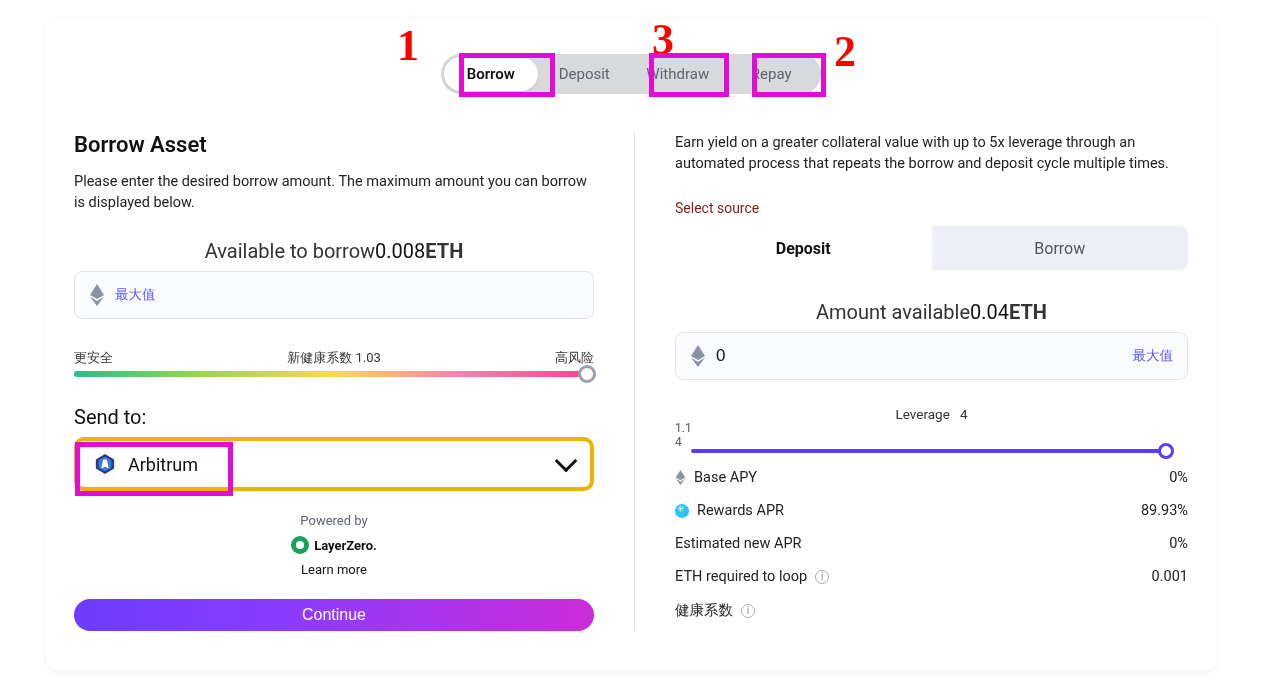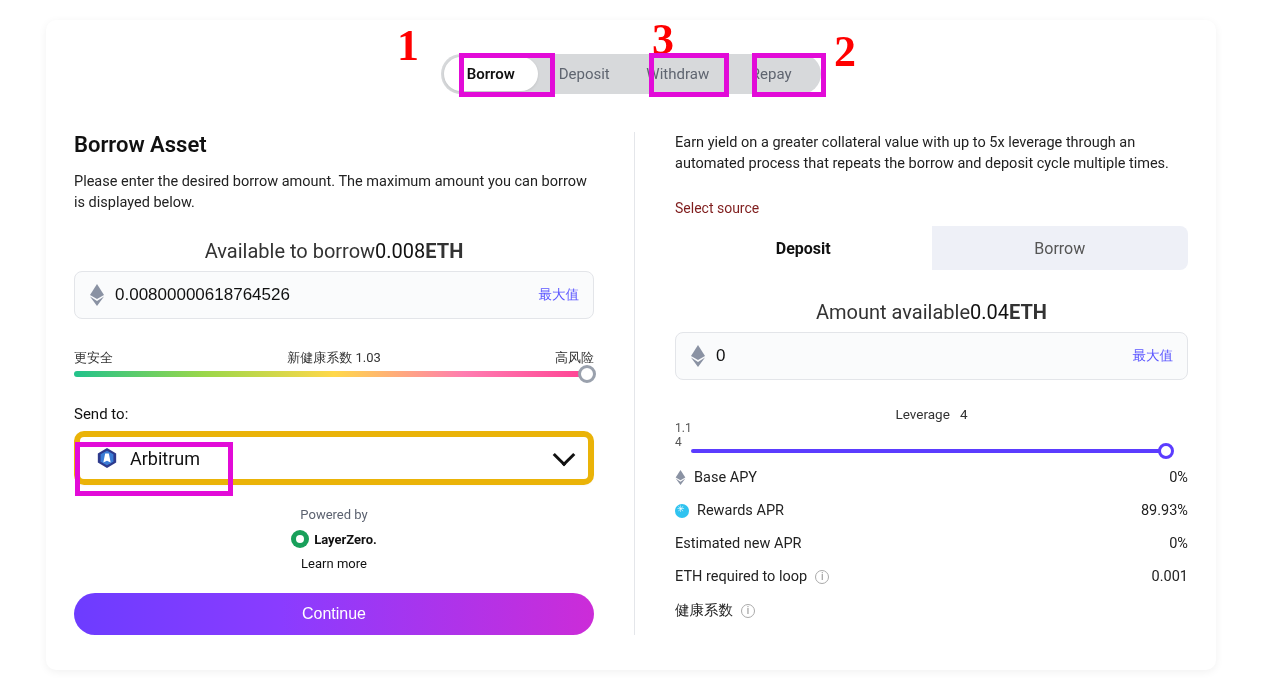--- a/index.html
+++ b/index.html
@@ -135,23 +135,23 @@
     right: -2px;
     top: 50%;
     transform: translate(0,-50%);
     width: 18px;
     height: 18px;
     border-radius: 50%;
     background: #fff;
     border: 3px solid #9aa1ad;
   }
   
-  .sendto-label { font-size: 15px; margin-top: 28px; margin-bottom: 8px; }
+  .sendto-label { font-size: 20px; margin-top: 28px; margin-bottom: 8px; }
   .select-box {
-    border: 6px solid #eab308;
+    border: 4px solid #eab308;
     background: #fff;
     border-radius: 10px;
     height: 54px;
     display: flex;
     align-items: center;
     padding: 0 16px;
     gap: 12px;
     font-size: 18px;
     cursor: pointer;
     box-shadow: 0 1px 2px rgba(0,0,0,0.03);
@@ -177,21 +177,21 @@
     font-size: 13px;
     color: #5c6270;
     flex-direction: column;
   }
   .lz-badge { display: flex; align-items: center; gap:5px; font-weight:700; color:#111; }
   .lz-dot { width:18px; height:18px; border-radius:50%; background:#18a05a; position:relative;}
   .lz-dot::after{content:""; position:absolute; width:8px; height:8px; border-radius:50%; background:#fff; top:5px; left:5px;}
   .learn-link { color:#111; font-size:13px; cursor:pointer; }
   .continue-btn {
     margin-top: 22px;
-    height: 42px;
+    height: 32px;
     width: 100%;
     border-radius: 22px;
     border: none;
     color: #fff;
     font-size: 16px;
     font-weight: 500;
     cursor: pointer;
     background: linear-gradient(90deg, #6d3cff 0%, #8a3cff 40%, #cc2cd8 100%);
   }
   
@@ -278,21 +278,20 @@
           <span class="val">0.008</span>
           <span class="sym">ETH</span>
         </span>
       </div>
 
       <div class="input-box">
         <svg class="eth-icon-svg" viewBox="0 0 16 24">
           <polygon points="8,1 15,12 8,16 1,12" fill="#8a92a3"></polygon>
           <polygon points="8,18 15,13.5 8,23 1,13.5" fill="#8a92a3"></polygon>
         </svg>
-        <input type="text" value="0.00800000618764526" style="">
         <span class="max-link">最大值</span>
       </div>
 
       <div class="health-labels">
         <span>更安全</span>
         <span>新健康系数 1.03</span>
         <span>高风险</span>
       </div>
       <div class="health-track">
         <div class="health-thumb"></div>

